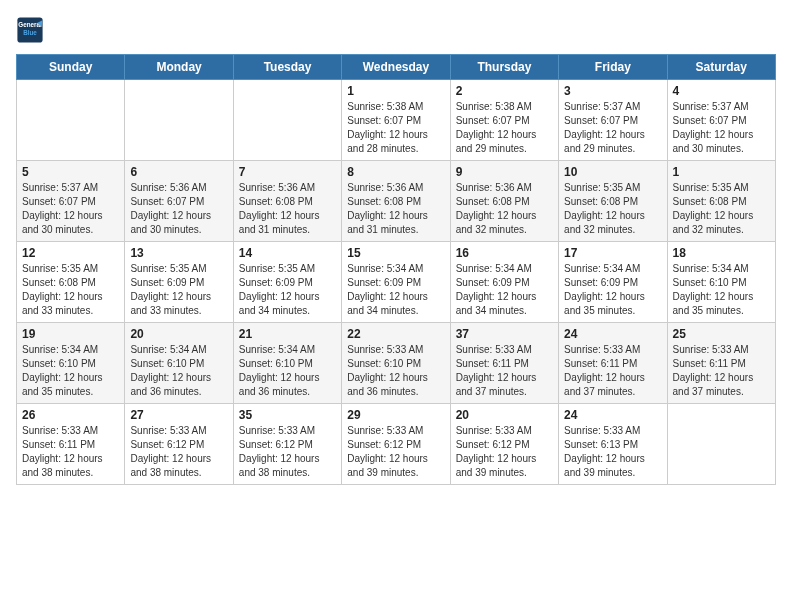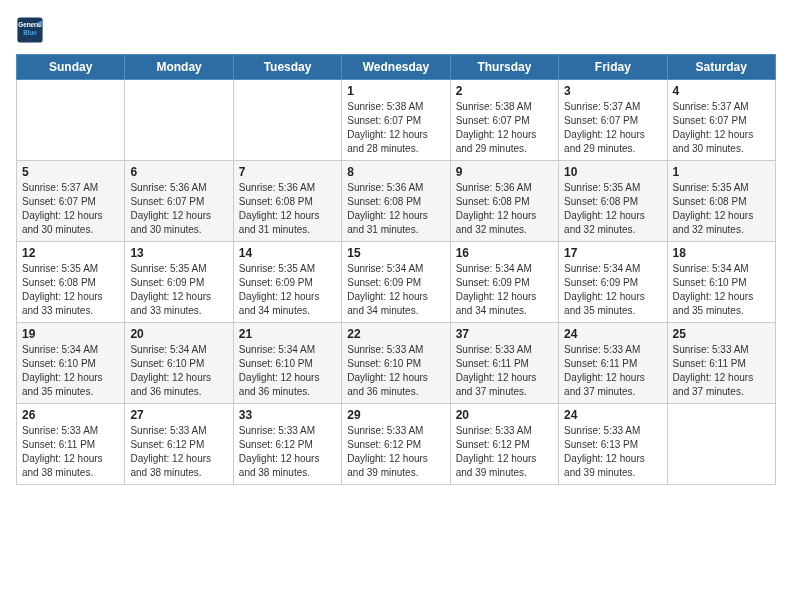--- a/index.html
+++ b/index.html
@@ -305,21 +305,21 @@
 and 38 minutes.</div>
         </td>
         <td>
           <span class="day-number">27</span>
           <div class="day-info" style="white-space: pre-line;">Sunrise: 5:33 AM
 Sunset: 6:12 PM
 Daylight: 12 hours
 and 38 minutes.</div>
         </td>
         <td>
-          <span class="day-number">33</span>
+          <span class="day-number">35</span>
           <div class="day-info" style="white-space: pre-line;">Sunrise: 5:33 AM
 Sunset: 6:12 PM
 Daylight: 12 hours
 and 38 minutes.</div>
         </td>
         <td>
           <span class="day-number">29</span>
           <div class="day-info" style="white-space: pre-line;">Sunrise: 5:33 AM
 Sunset: 6:12 PM
 Daylight: 12 hours

